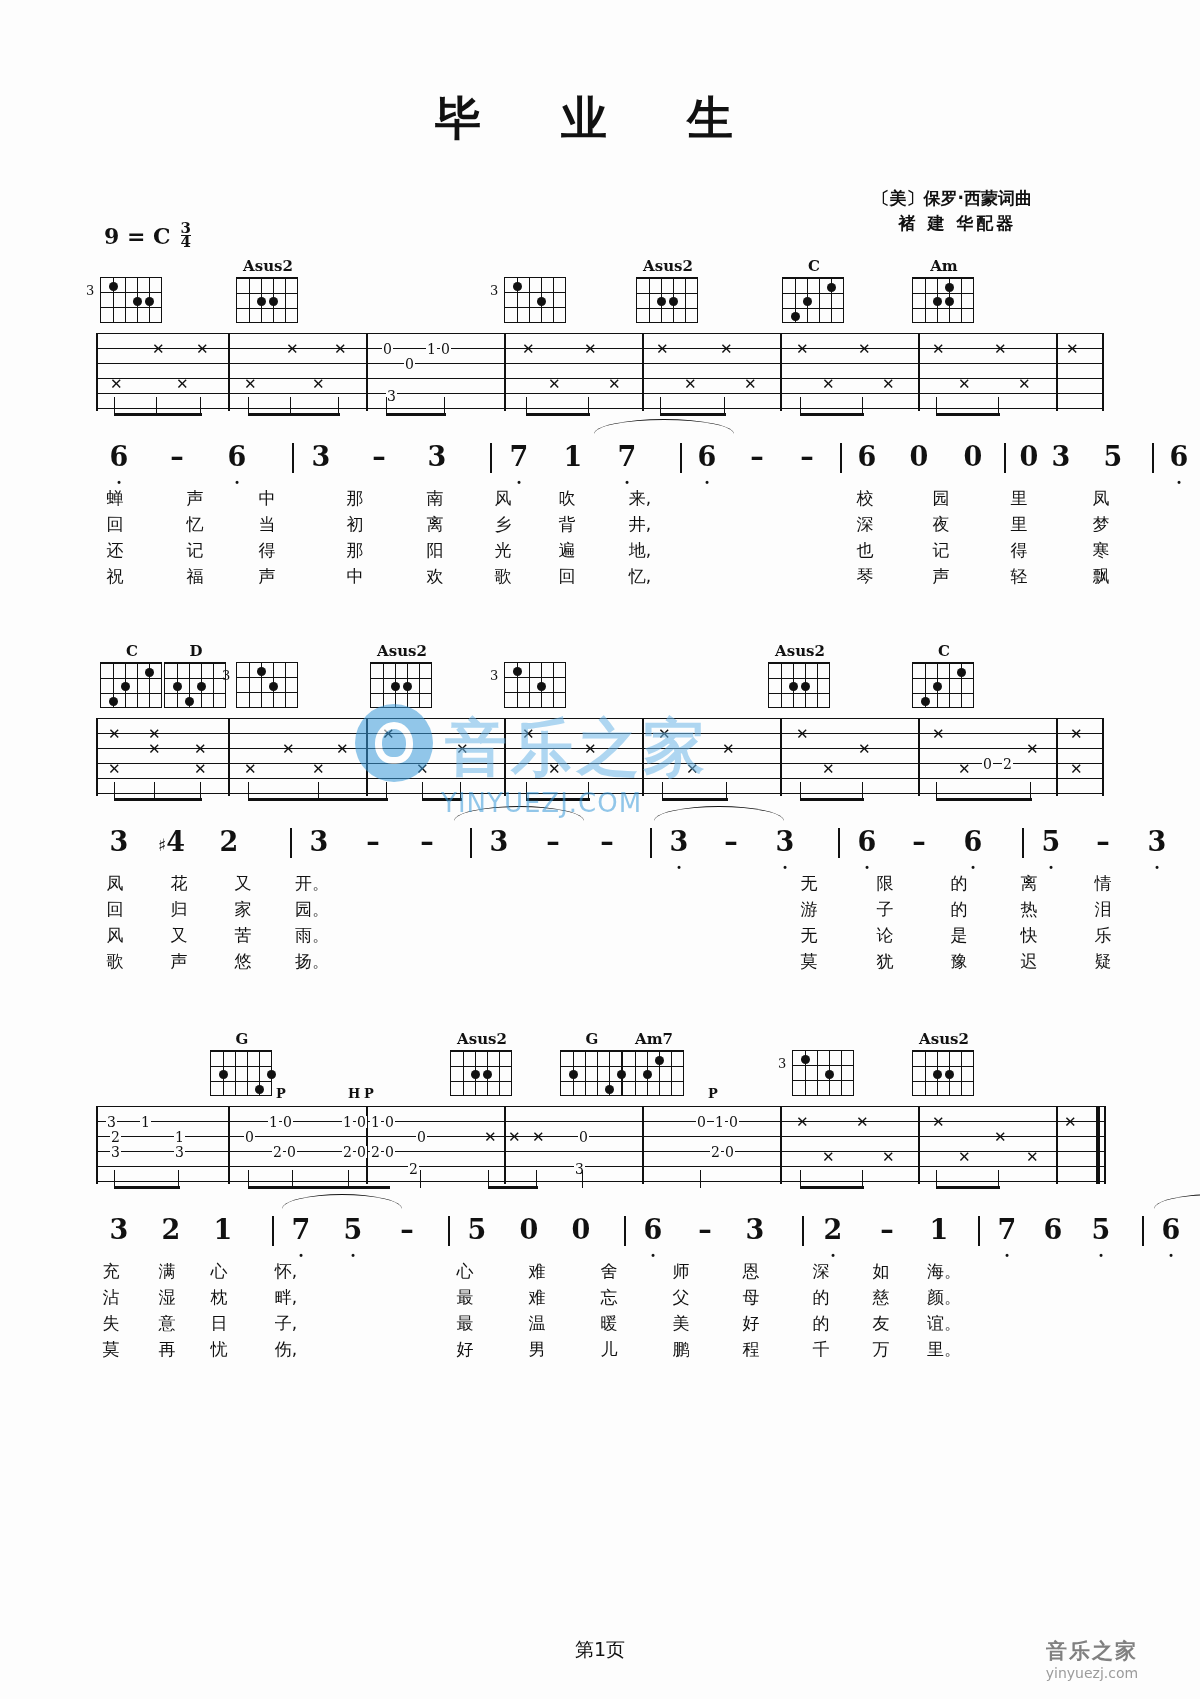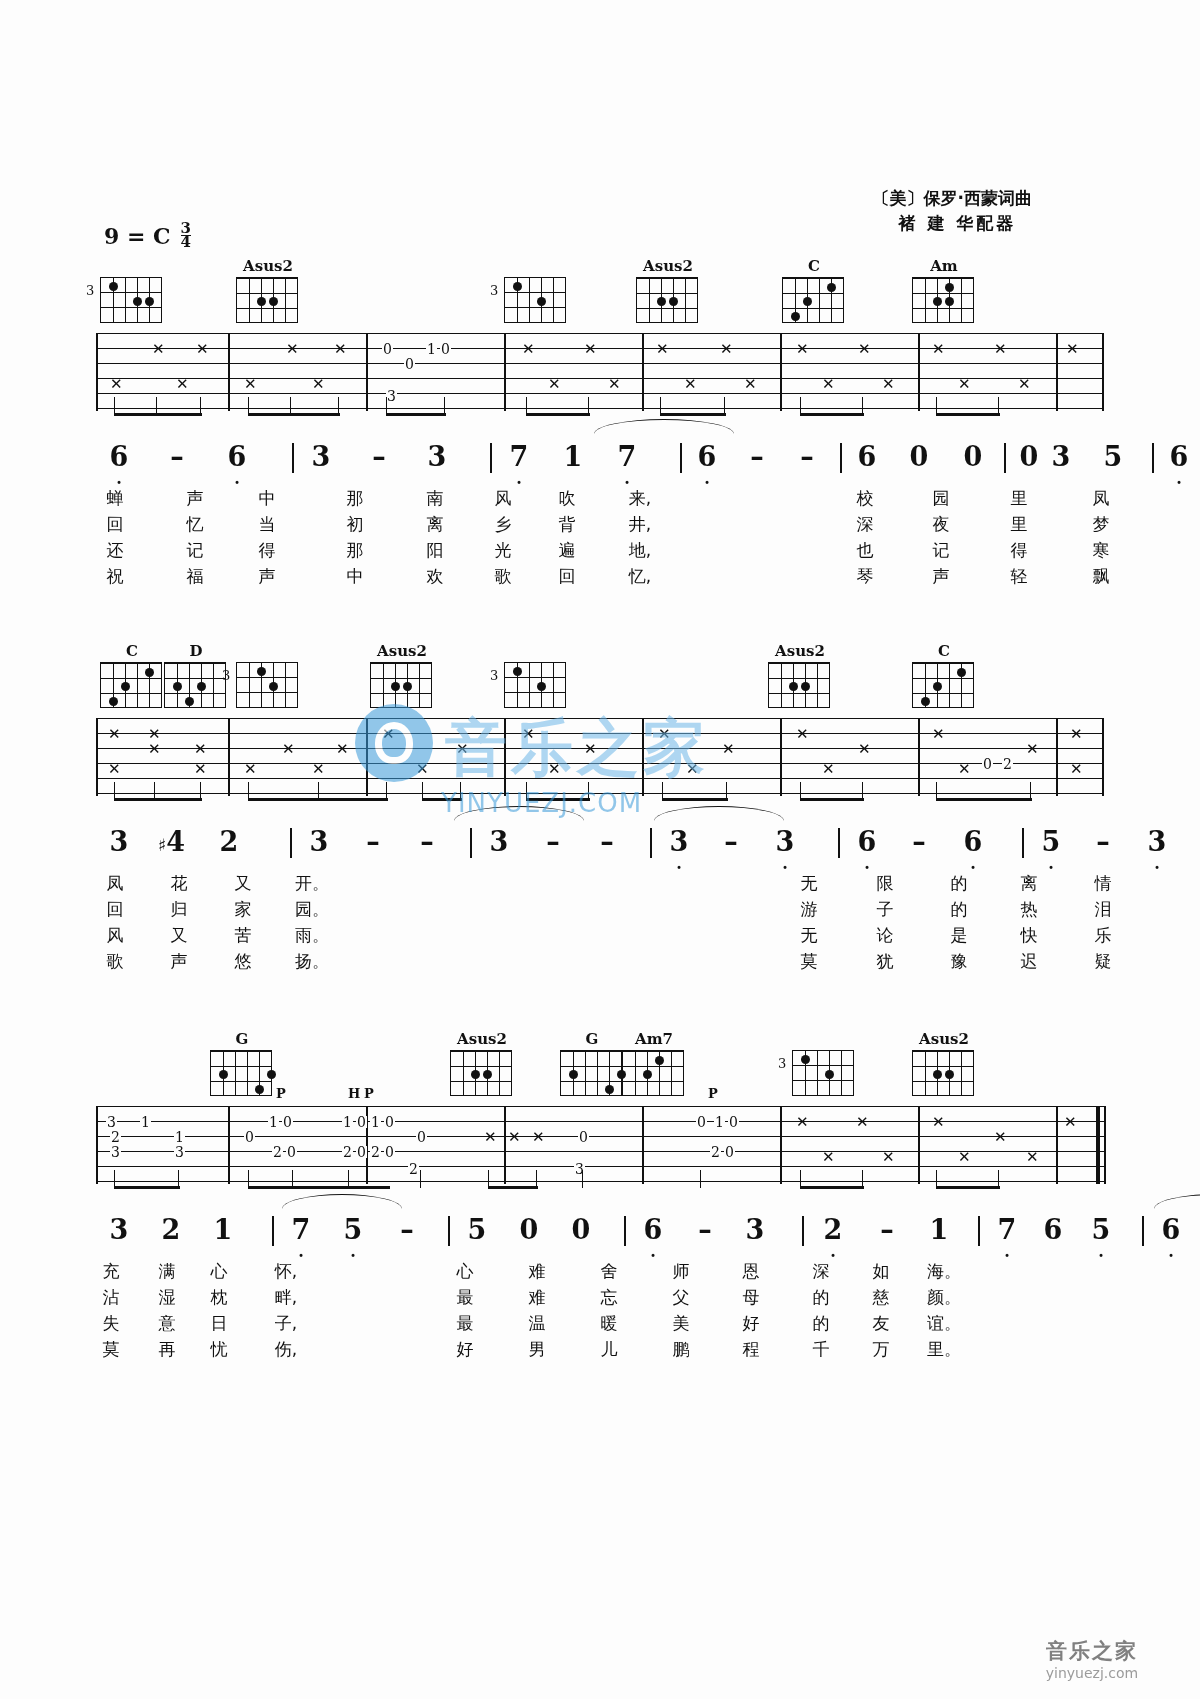--- a/index.html
+++ b/index.html
@@ -306,20 +306,21 @@
     font-size: 19px;
     font-family: "DejaVu Sans", sans-serif;
     color: #111;
   }
 </style>
 </head>
 <body>
 
 <div class="page">
 
+  <div class="title">毕  业  生</div>
 
   <div class="credits">
     <div class="c1">〔美〕保罗·西蒙词曲</div>
     <div class="c2">褚 建 华配器</div>
   </div>
 
   <div class="keysig">
     <span>9 = C</span>
     <span class="frac">
       <span class="num">3</span>
@@ -1089,13 +1090,14 @@
     <div class="wmcircle"></div>
     <div class="wmtext">音乐之家</div>
     <div class="wmurl">YINYUEZJ.COM</div>
   </div>
 
   <div class="wm-br">
     <div class="t1">音乐之家</div>
     <div class="t2">yinyuezj.com</div>
   </div>
 
+  <div class="pagenum">第1页</div>
 </div>
 
 </body></html>

